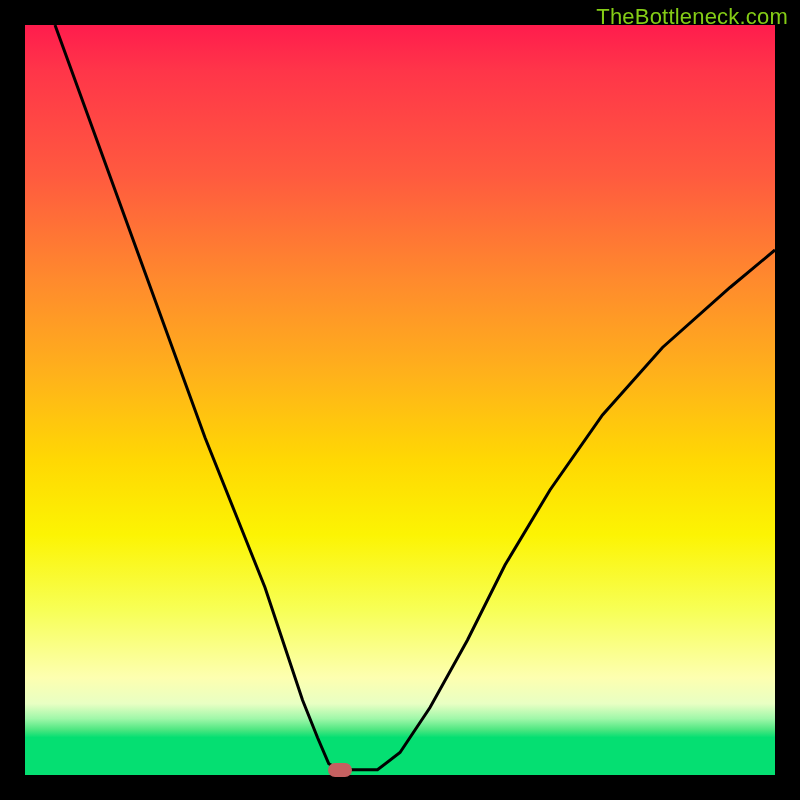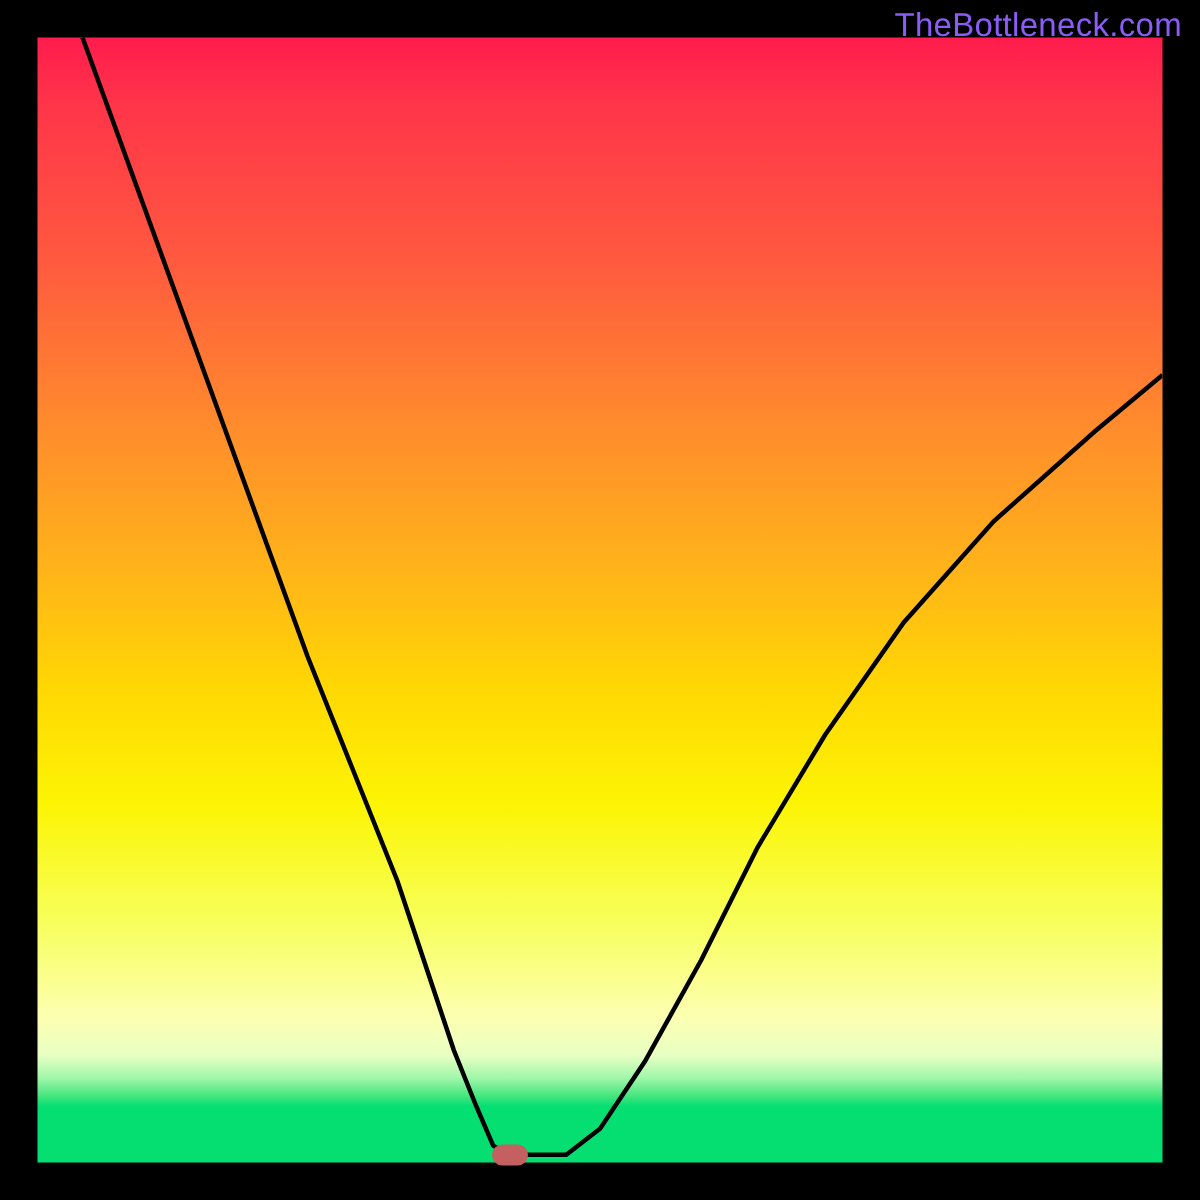--- a/index.html
+++ b/index.html
@@ -57,21 +57,21 @@
     width: 24px;
     height: 14px;
     border-radius: 7px;
     background: #c46060;
     transform: translate(-50%, -50%);
   }
   .watermark {
     position: absolute;
     top: 4px;
     right: 12px;
-    color: #8b5cf6;
+    color: #84cc16;
     font-size: 22px;
     letter-spacing: 0.2px;
     user-select: none;
   }
 </style>
 </head>
 <body>
 
 <div class="frame">
 

